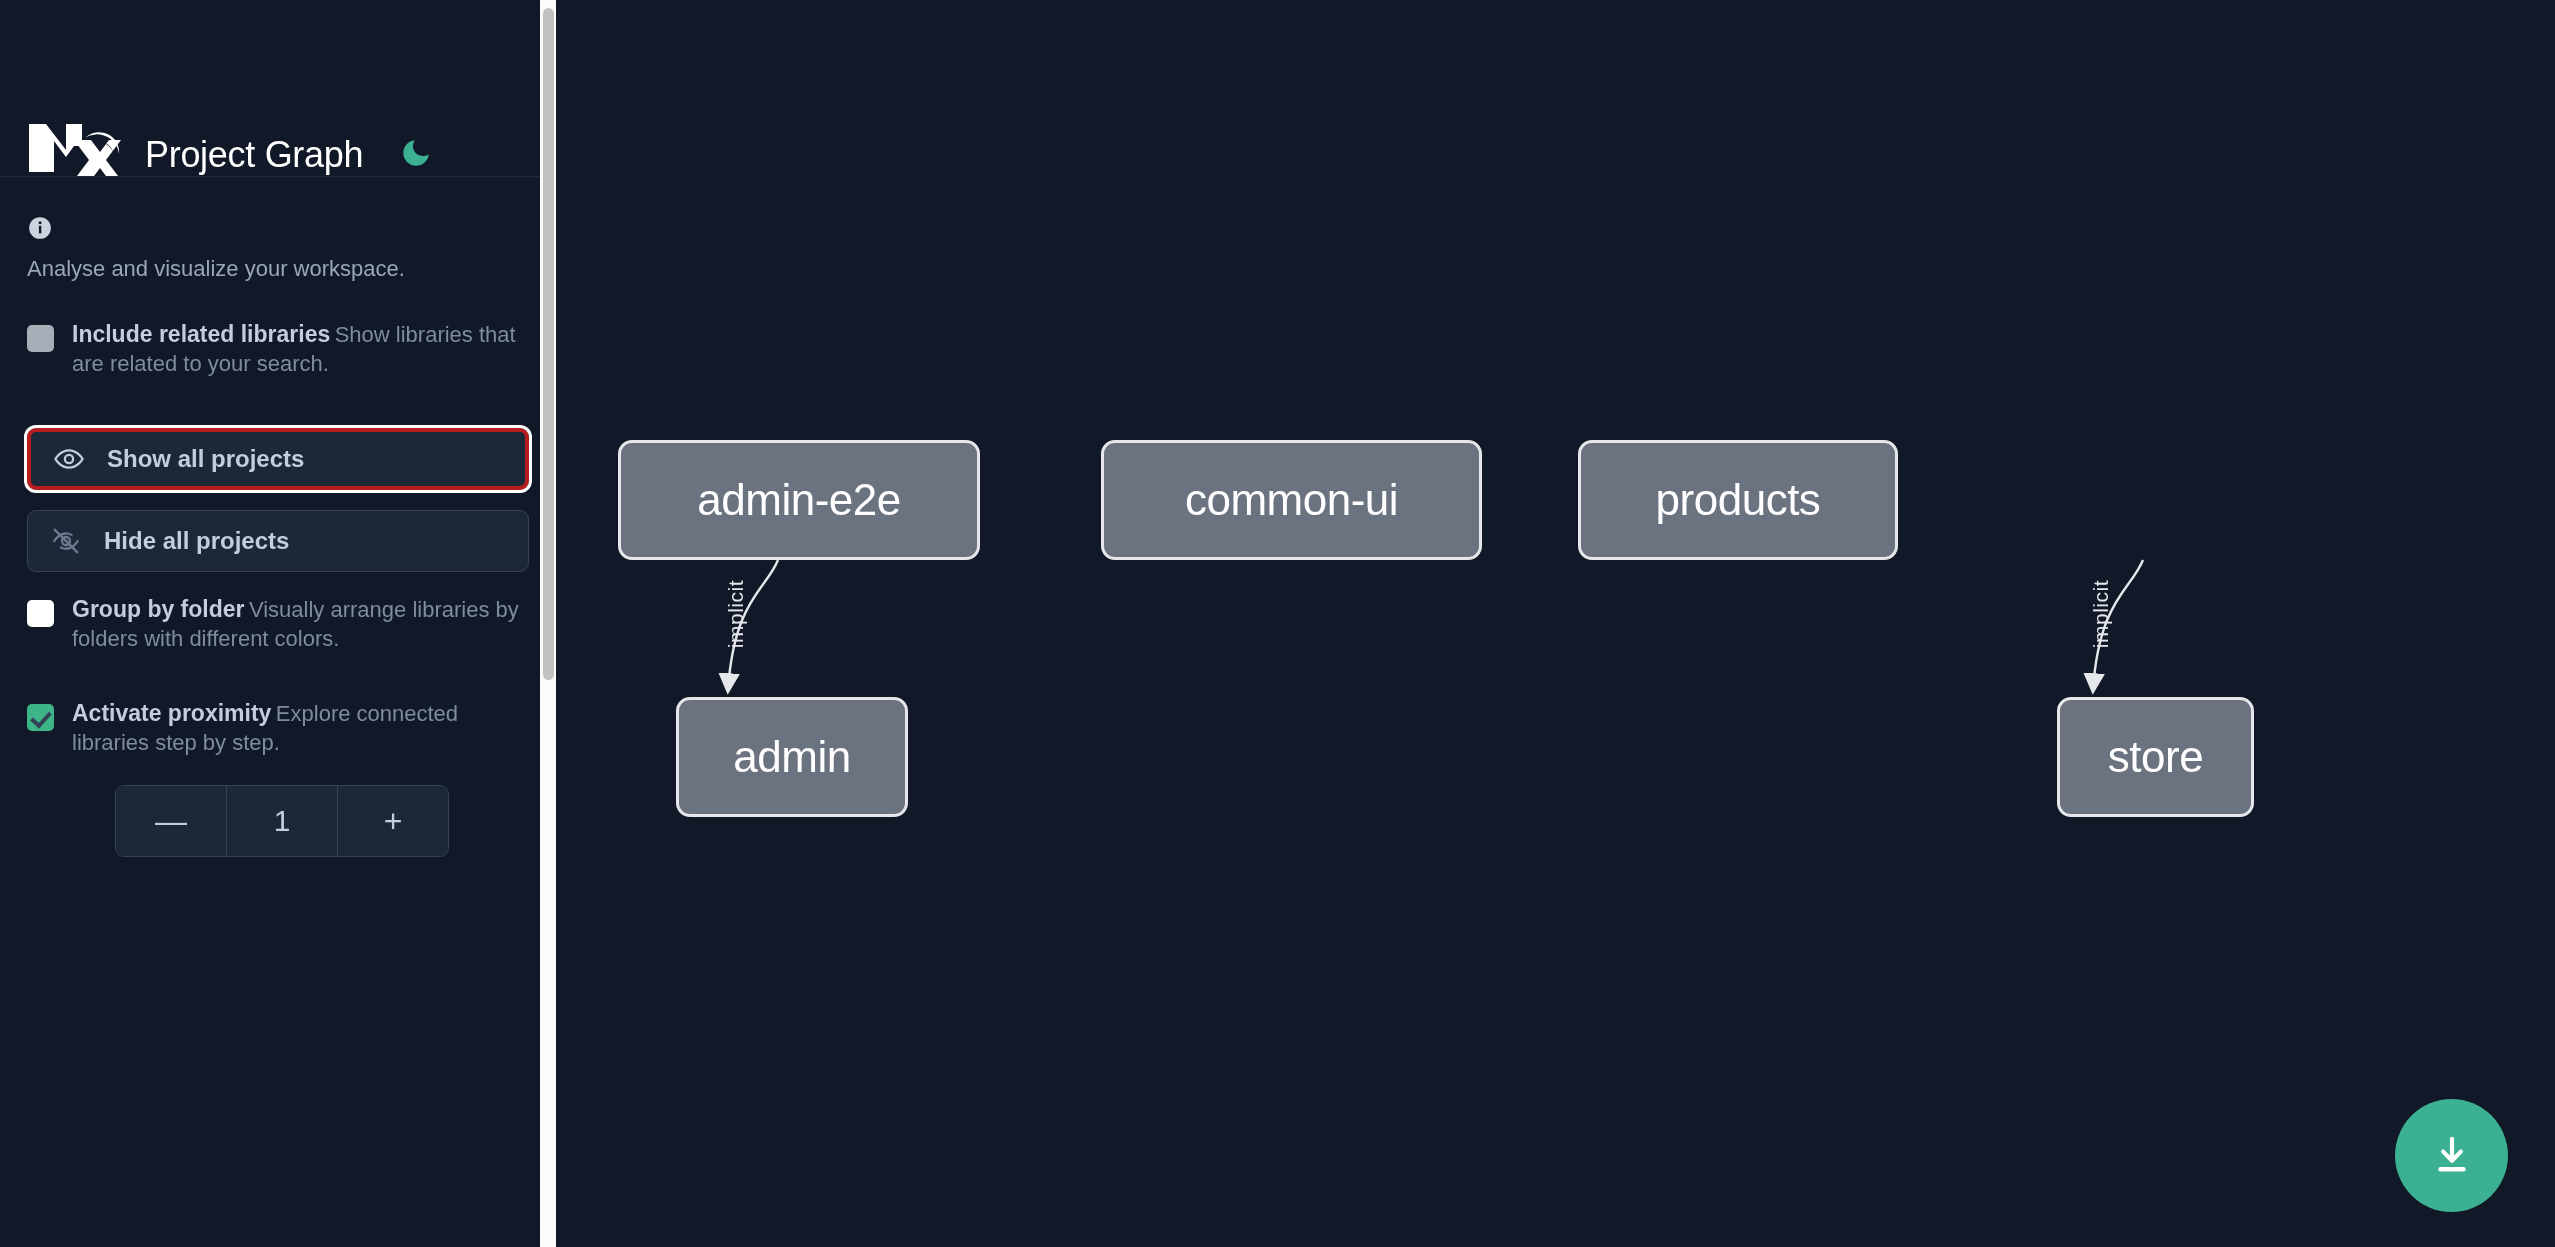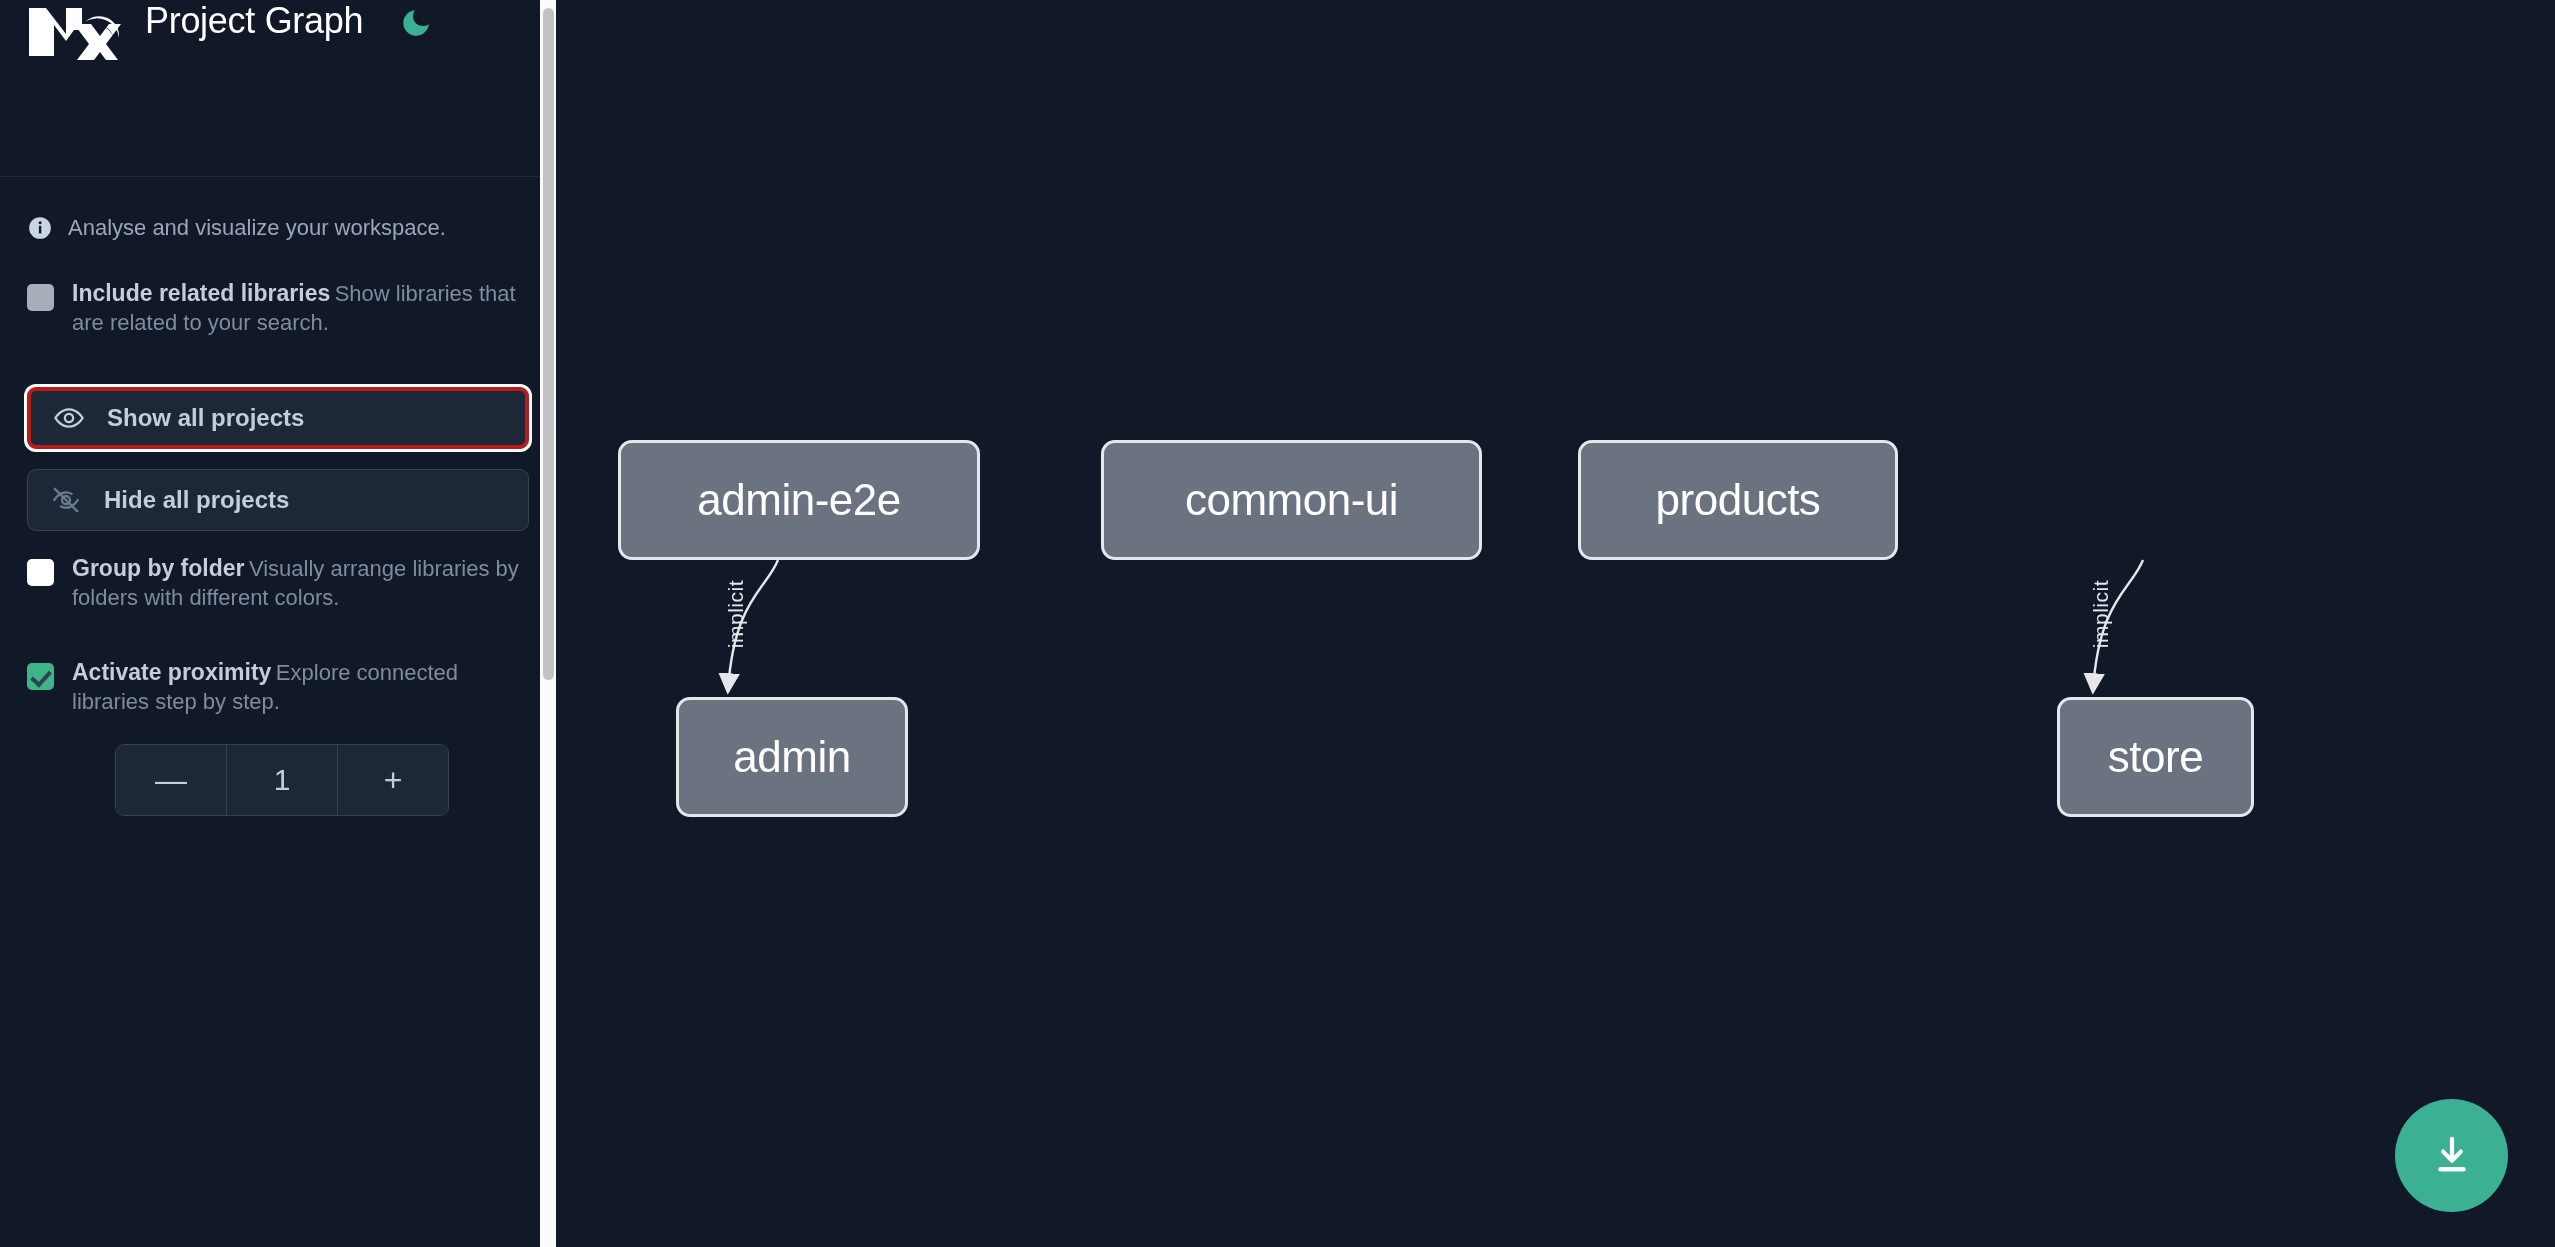--- a/index.html
+++ b/index.html
@@ -28,21 +28,21 @@
     background: #111827;
     flex: 0 0 556px;
     display: flex;
     flex-direction: column;
   }
 
   .sidebar-header {
     height: 177px;
     flex: 0 0 177px;
     display: flex;
-    align-items: flex-start;
+    align-items: flex-end;
     padding-left: 27px;
     border-bottom: 1px solid #1f2937;
   }
 
   .nx-logo {
     width: 96px;
     height: 60px;
     flex: 0 0 96px;
     margin-right: 22px;
     display: block;
@@ -69,23 +69,23 @@
   }
 
   .sidebar-body {
     flex: 1 1 auto;
     padding: 0 27px;
     position: relative;
   }
 
   .workspace-note {
     display: flex;
-    align-items: center;
     gap: 15px;
     padding-top: 38px;
+    flex-direction: column;
   }
 
   .info-icon {
     width: 26px;
     height: 26px;
     flex: 0 0 26px;
     display: block;
   }
 
   .workspace-note-text {

